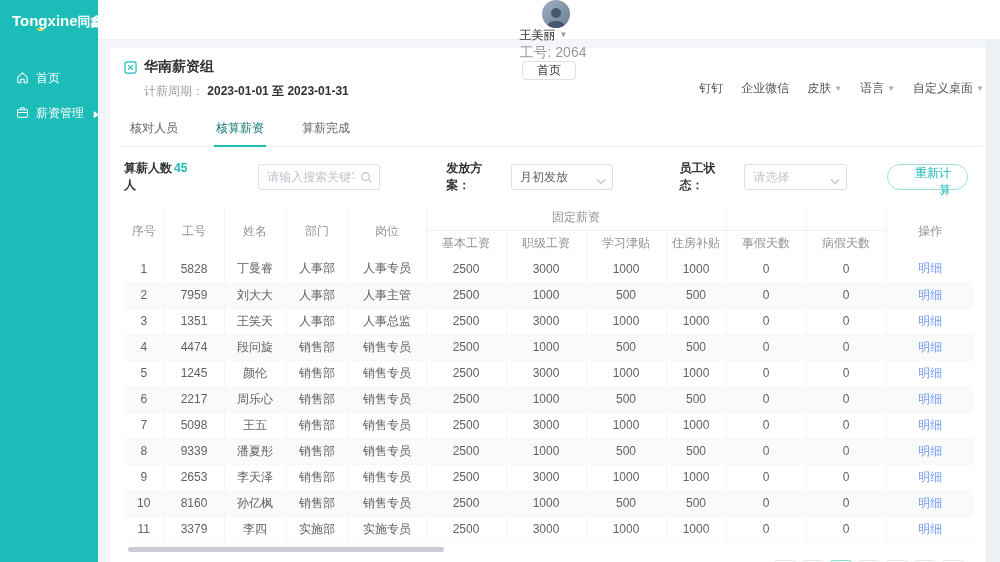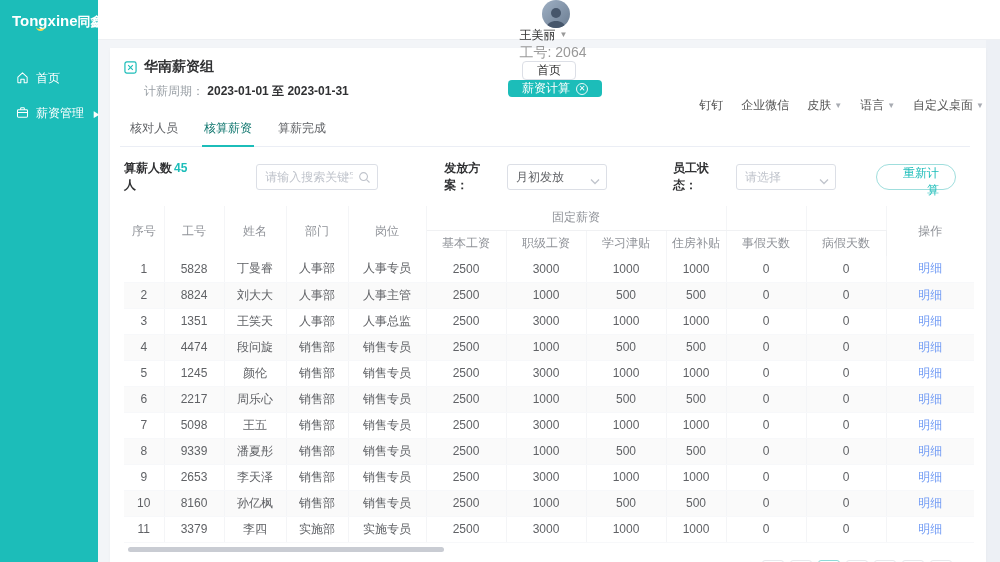--- a/index.html
+++ b/index.html
@@ -40,30 +40,30 @@
     font-size:8px; line-height:10px; text-align:center; display:inline-block; }
   .header-right { margin-left:auto; display:flex; gap:18px;
     padding-right:16px; font-size:12px; color:#555; }
   .hr-item { display:flex; align-items:center; gap:3px; cursor:pointer; white-space:nowrap; }
   .hr-caret { font-size:8px; color:#a8abb2; }
 
   
   .content { position:absolute; left:98px; top:40px; right:0; bottom:0; background:#f3f5f8; }
   .right-strip { position:absolute; right:0; top:0; width:14px; bottom:0; background:#edf0f5; }
   .card { position:absolute; left:12px; top:8px; right:14px; bottom:0; background:#fff;
-    box-shadow:0 1px 3px rgba(0,0,0,.03); padding:10px 16px 0 10px; overflow:hidden; }
+    box-shadow:0 1px 3px rgba(0,0,0,.03); padding:10px 4px 0 10px; overflow:hidden; }
 
   .title-row { display:flex; align-items:center; gap:7px; padding-left:4px; }
   .group-icon { width:13px; height:13px; flex:0 0 auto; }
   .page-title { font-size:14px; font-weight:bold; color:#303133; }
   .period-row { margin:7px 0 0 24px; font-size:12px; }
   .period-label { color:#9aa0a6; }
   .period-value { color:#303133; font-weight:600; }
 
-  .tabs-bar { display:flex; gap:22px; margin-top:14px; padding:0 0 0 8px;
+  .tabs-bar { display:flex; gap:34px; margin-top:14px; padding:0 0 0 8px;
     border-bottom:1px solid #ebeef5; }
   .tab-item { font-size:12px; color:#606266; padding:6px 2px 9px 2px; cursor:pointer;
     position:relative; }
   .tab-item.active { color:#0f766e; }
   .tab-item.active::after { content:""; position:absolute; left:0; right:0; bottom:-1px;
     height:2px; background:#1cbdb9; }
 
   .filter-row { display:flex; align-items:center; margin-top:13px; padding-left:4px;gap:40px; }
   .count-label { font-size:12px; color:#303133; font-weight:600; }
   .count-num { color:#1cbdb9; font-weight:600; margin:0 2px; }
@@ -152,24 +152,20 @@
     <div class="user-block">
       <div class="user-name">
         <span>王美丽</span>
         <span class="user-caret">▼</span>
       </div>
       <div class="user-id">工号: 2064</div>
     </div>
     <div class="header-divider"></div>
     <div class="page-tab plain">
       <span>首页</span>
-    </div>
-    <div class="page-tab active">
-      <span>薪资计算</span>
-      <span class="tab-close">✕</span>
     </div>
     <div class="header-right">
       <span class="hr-item">
         <span>钉钉</span>
       </span>
       <span class="hr-item">
         <span>企业微信</span>
       </span>
       <span class="hr-item">
         <span>皮肤</span>
@@ -293,21 +289,21 @@
                 <td>2500</td>
                 <td>3000</td>
                 <td>1000</td>
                 <td>1000</td>
                 <td>0</td>
                 <td>0</td>
                 <td><a class="detail-link">明细</a></td>
               </tr>
               <tr>
                 <td>2</td>
-                <td>8824</td>
+                <td>7959</td>
                 <td>刘大大</td>
                 <td>人事部</td>
                 <td>人事主管</td>
                 <td>2500</td>
                 <td>1000</td>
                 <td>500</td>
                 <td>500</td>
                 <td>0</td>
                 <td>0</td>
                 <td><a class="detail-link">明细</a></td>

